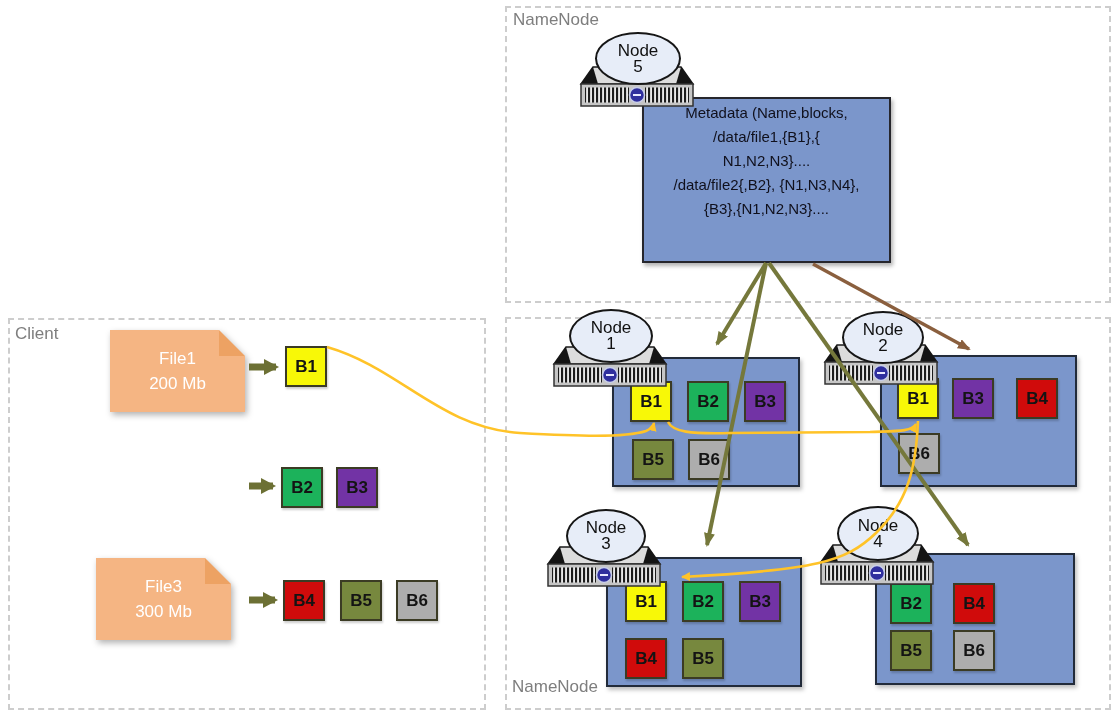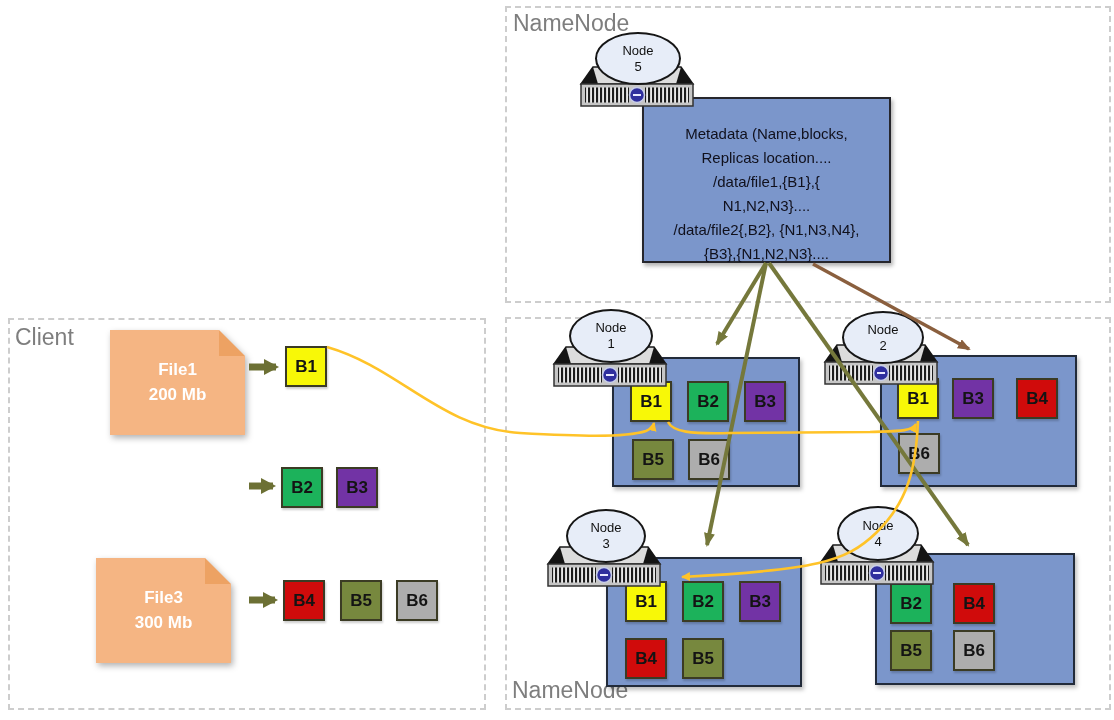--- a/index.html
+++ b/index.html
@@ -1,36 +1,36 @@
 <!DOCTYPE html>
 <html><head>
 <meta charset="utf-8">
 <style>
   html,body{margin:0;padding:0;background:#fff;}
   #page{position:relative;width:1114px;height:720px;background:#ffffff;overflow:hidden;
         font-family:"Liberation Sans",sans-serif;}
   .region{position:absolute;border:2px dashed #cdcdcd;box-sizing:border-box;z-index:1;}
-  .region-label{position:absolute;color:#7e7e7e;font-size:23px;z-index:2;}
+  .region-label{position:absolute;color:#7e7e7e;font-size:17px;z-index:2;}
   .bluebox{position:absolute;background:#7b96cb;border:2px solid #222b3a;box-sizing:border-box;
            box-shadow:2px 3px 4px rgba(0,0,0,0.25);z-index:2;}
   .metadata-box{position:absolute;background:#7b96cb;border:2px solid #26262c;box-sizing:border-box;
-           box-shadow:2px 3px 4px rgba(0,0,0,0.3);z-index:3;padding-top:23px;}
+           box-shadow:2px 3px 4px rgba(0,0,0,0.3);z-index:3;padding-top:2px;}
   .metadata-box .mline{color:#10101c;font-size:15px;line-height:24px;text-align:center;white-space:nowrap;}
   .block{position:absolute;width:42px;height:41px;border:2px solid #3b3b24;box-sizing:border-box;
          display:flex;align-items:center;justify-content:center;font-size:17px;font-weight:600;
          color:#141414;z-index:4;box-shadow:1px 2px 2px rgba(0,0,0,0.2);}
   .server{position:absolute;z-index:5;}
   .node-ellipse{position:absolute;border-radius:50%;background:#e7edf8;border:2px solid #161616;
          box-sizing:border-box;display:flex;flex-direction:column;align-items:center;justify-content:center;
-         font-size:13px;line-height:16px;color:#111;z-index:6;}
+         font-size:17px;line-height:16px;color:#111;z-index:6;}
   .file-wrap{position:absolute;filter:drop-shadow(2px 3px 3px rgba(0,0,0,0.3));z-index:3;}
-  .file{width:135px;height:105px;background:#f5b583;
+  .file{width:135px;height:82px;background:#f5b583;
         clip-path:polygon(0 0,109px 0,135px 26px,135px 100%,0 100%);
         display:flex;flex-direction:column;align-items:center;justify-content:center;gap:5px;
-        color:#ffffff;font-size:17px;font-weight:bold;position:relative;}
+        color:#ffffff;font-size:17px;font-weight:normal;position:relative;}
   .file .fold{position:absolute;left:109px;top:0;width:26px;height:26px;
         clip-path:polygon(0 0,100% 100%,0 100%);background:#eda263;}
   #overlay{position:absolute;left:0;top:0;z-index:7;pointer-events:none;}
 </style>
 </head>
 <body>
 
 <div id="page">
 
   <svg width="0" height="0" style="position:absolute" aria-hidden="true">
@@ -57,21 +57,20 @@
   <div class="region" style="left:505px;top:6px;width:606px;height:297px"></div>
   <div class="region" style="left:8px;top:318px;width:478px;height:392px"></div>
   <div class="region" style="left:505px;top:317px;width:606px;height:393px"></div>
 
   <div class="region-label" style="left:513px;top:10px">NameNode</div>
   <div class="region-label" style="left:15px;top:324px">Client</div>
   <div class="region-label" style="left:512px;top:677px">NameNode</div>
 
   <div class="metadata-box" style="left:642px;top:97px;width:249px;height:166px">
     <div class="mline">Metadata (Name,blocks,</div>
-    <div class="mline">Replicas location....</div>
     <div class="mline">/data/file1,{B1},{</div>
     <div class="mline">N1,N2,N3}....</div>
     <div class="mline">/data/file2{,B2}, {N1,N3,N4},</div>
     <div class="mline">{B3},{N1,N2,N3}....</div>
   </div>
 
   <svg class="server" style="left:579px;top:64px" width="116" height="44" viewBox="0 0 116 44">
     <polygon points="14,3 102,3 114,20 2,20" fill="#dcdcdc" stroke="#1a1a1a" stroke-width="1.5"></polygon>
     <polygon points="14,3 2,20 19,20" fill="#141414"></polygon>
     <polygon points="102,3 114,20 97,20" fill="#141414"></polygon>

